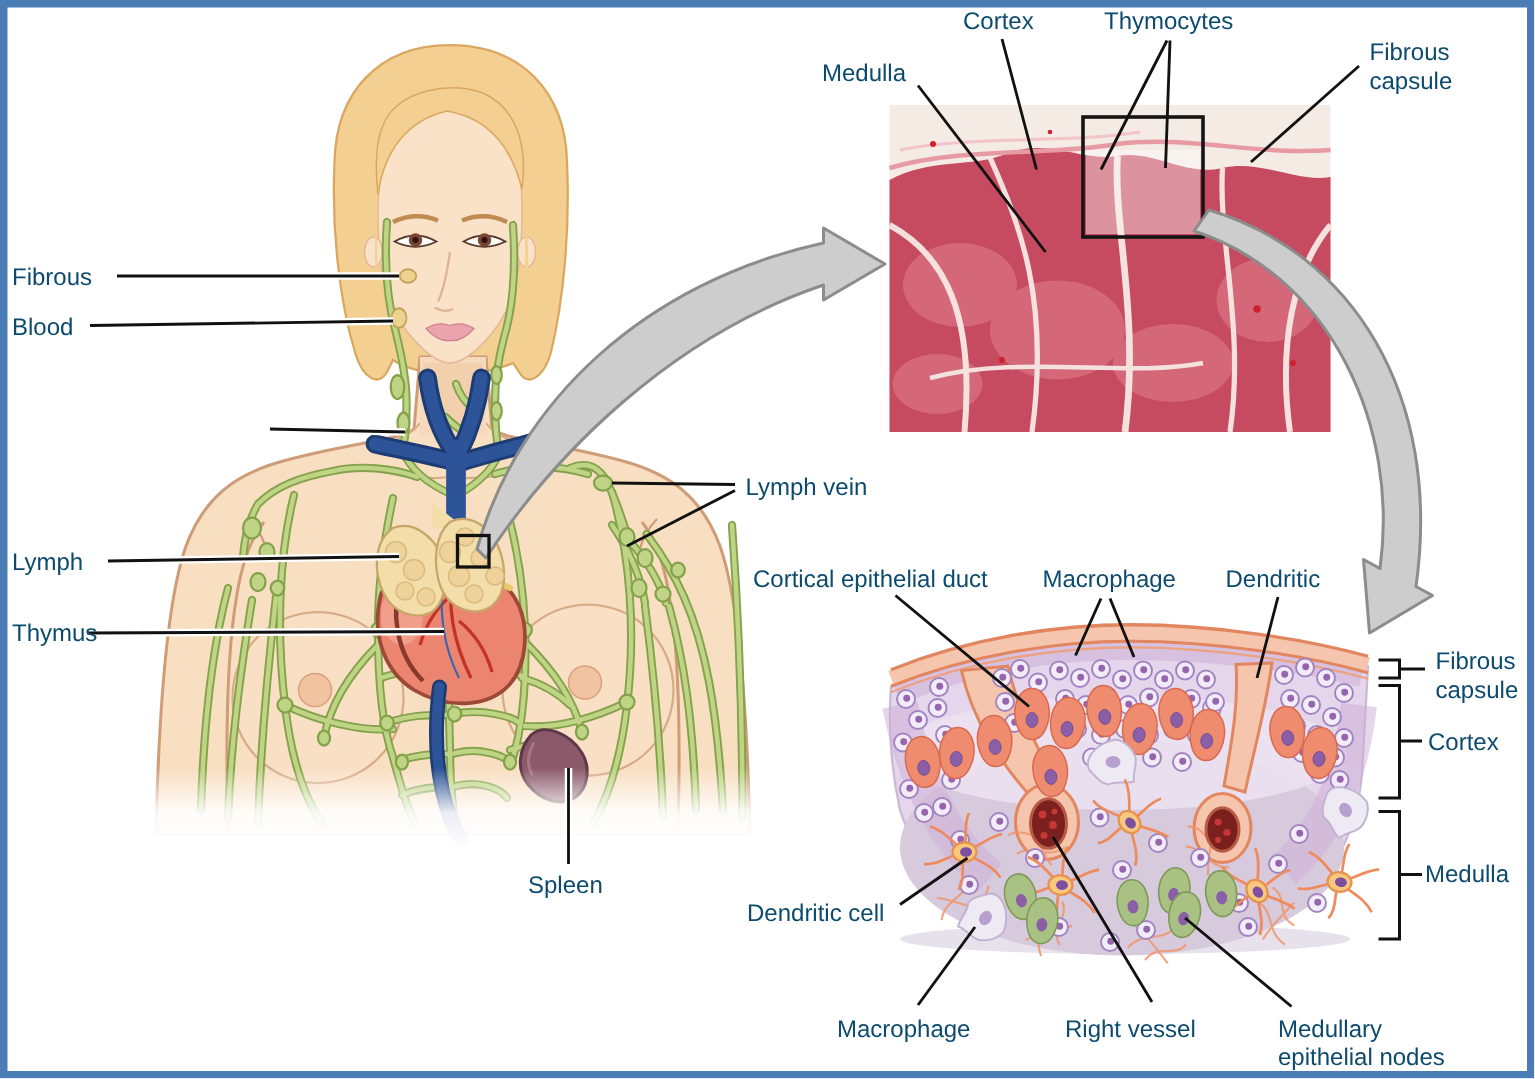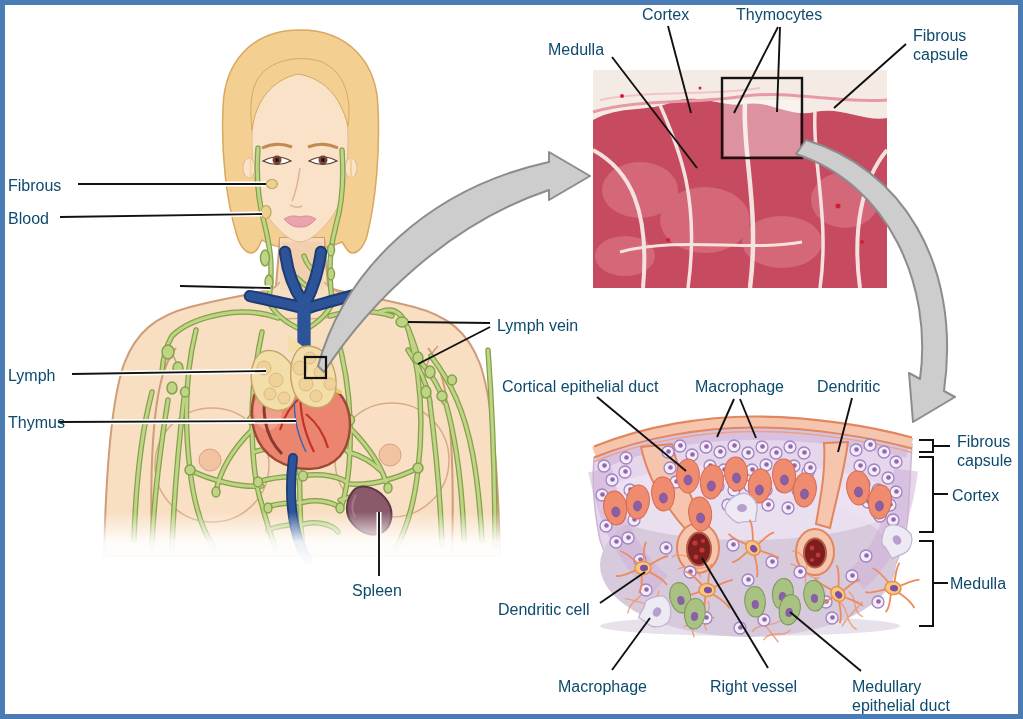--- a/index.html
+++ b/index.html
@@ -621,17 +621,17 @@
   <span>Fibrous</span>
   <span>capsule</span>
 </div>
 <div class="lbl" style="left:952px;top:486px">Cortex</div>
 <div class="lbl" style="left:950px;top:574px">Medulla</div>
 <div class="lbl" style="left:498px;top:600px">Dendritic cell</div>
 <div class="lbl" style="left:558px;top:677px">Macrophage</div>
 <div class="lbl" style="left:710px;top:677px">Right vessel</div>
 <div class="lbl" style="left:852px;top:677px">
   <span>Medullary</span>
-  <span>epithelial duct</span>
+  <span>epithelial nodes</span>
 </div>
 
 <div id="frame"></div>
 </div>
 
 </body></html>

